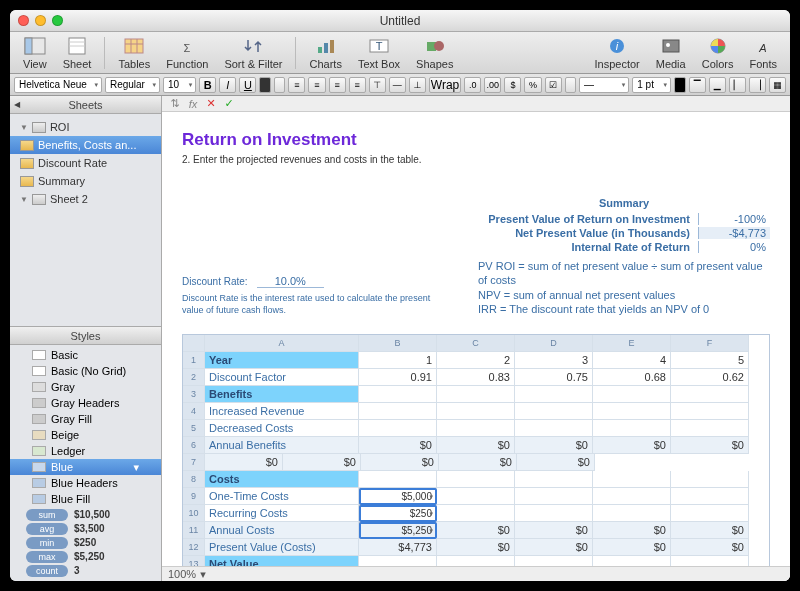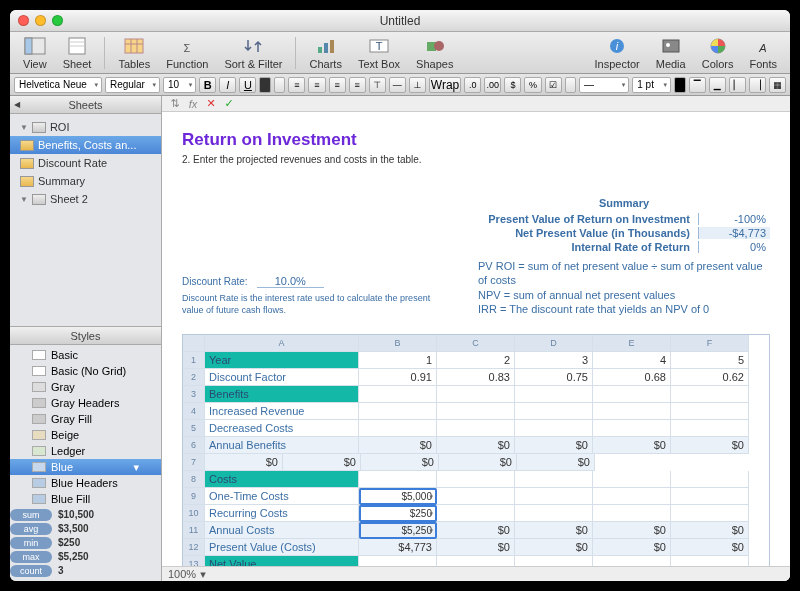--- a/index.html
+++ b/index.html
@@ -31,21 +31,21 @@
 .sbitem.hl{background:linear-gradient(#6ba8e8,#4a86d6);color:#fff}
 .sbitem .disc{margin-right:4px;font-size:8px;color:#777}
 .sbic{width:14px;height:11px;margin-right:4px;background:#ccc;border:1px solid #999}
 .sbic.sh{background:linear-gradient(#eee,#ccc)}
 .sbic.tt{background:linear-gradient(#f6d88a,#e8b850)}
 .styles{border-top:1px solid #aaa}
 .stlist{max-height:160px;overflow:hidden;padding:2px 0}
 .stitem{display:flex;align-items:center;height:16px;padding:0 22px;font-size:10px;cursor:pointer}
 .stitem.hl{background:linear-gradient(#6ba8e8,#4a86d6);color:#fff}
 .stsw{width:14px;height:10px;border:1px solid #aaa;margin-right:5px}
-.stats{padding:2px 0}
+.stats{padding:2px 16px}
 .stat{display:flex;margin:2px 0}
 .stat .lab{background:#7a9bc4;color:#fff;font-size:9px;border-radius:8px;padding:1px 7px;width:42px;text-align:center}
 .stat .val{font-size:10px;font-weight:bold;margin-left:6px;color:#333}
 .content{flex:1;display:flex;flex-direction:column;background:#fff;overflow:hidden}
 .fxbar{height:16px;background:#eee;border-bottom:1px solid #ccc;display:flex;align-items:center;padding:0 4px;font-size:10px;color:#888}
 .fxbar .seg{width:18px;text-align:center}
 .canvas{flex:1;overflow:auto;padding:18px 20px}
 .ptitle{font-size:17px;font-weight:bold;color:#6d28d9;margin-bottom:4px}
 .pstep{font-size:10px;color:#333;margin:1px 0}
 .drrow{display:flex;align-items:flex-end;margin-top:32px;gap:36px}
@@ -61,21 +61,21 @@
 .sumrow.sh .sv{background:#e6eef7}
 .sumdef{font-size:8.5px;color:var(--blue);margin-top:6px;line-height:1.3}
 .grid{margin-top:18px;border:1px solid #b8c8dc;font-size:10px;color:#333}
 .grow{display:flex}
 .gcell{border-right:1px solid #d5dfe9;border-bottom:1px solid #d5dfe9;padding:2px 4px;height:17px;display:flex;align-items:center}
 .gcell.rn{width:22px;background:#dce5ef;justify-content:center;color:#6a85a5;font-size:9px}
 .gcell.hd{background:#dce5ef;justify-content:center;color:#6a85a5;font-size:9px}
 .gcell.c0{width:154px}
 .gcell.cn{width:78px;justify-content:flex-end}
 .gcell.lab{color:var(--blue)}
-.gcell.hrow{background:#14b8a6;font-weight:normal;color:#2a4a75}
+.gcell.hrow{background:#7dd3fc;font-weight:bold;color:#2a4a75}
 .gcell.sel{outline:2px solid #3b7dd8;outline-offset:-2px}
 .gcell.shaded{background:#eaf1f8}
 .zoombar{height:15px;background:#eee;border-top:1px solid #ccc;display:flex;align-items:center;padding:0 6px;font-size:10px;color:#555}
 svg{display:block}
 </style>
 </head>
 <body>
 
 <div class="win">
  <div class="titlebar">

